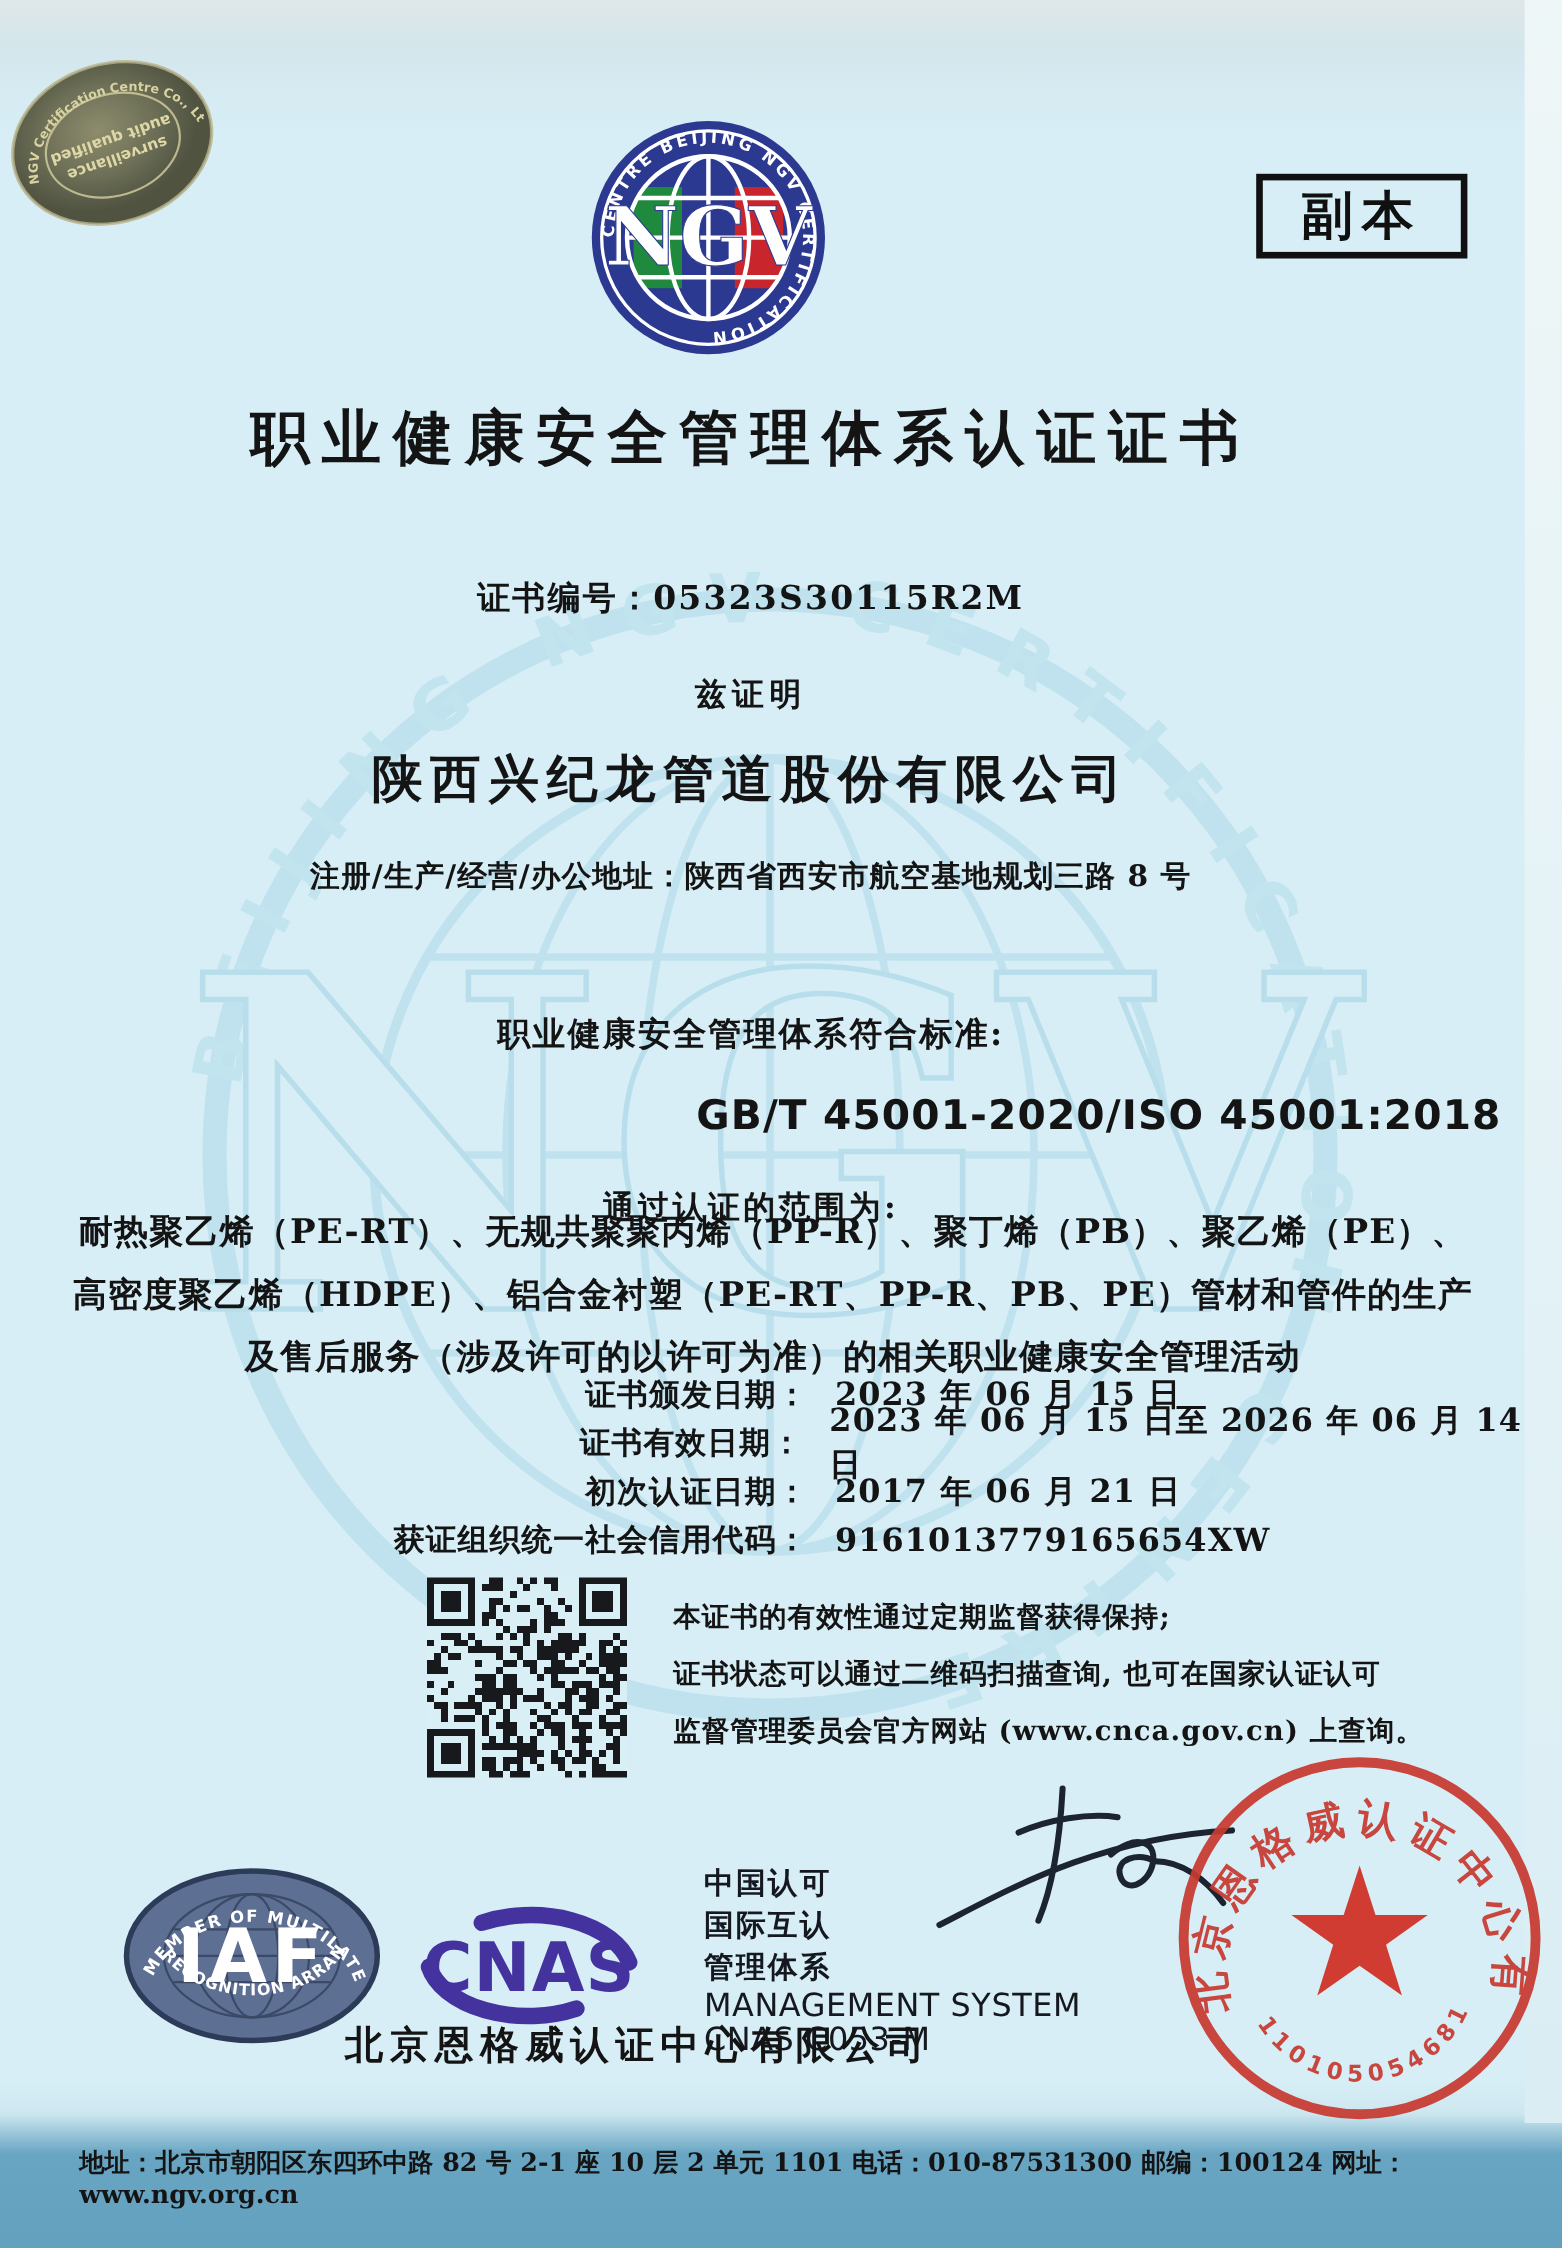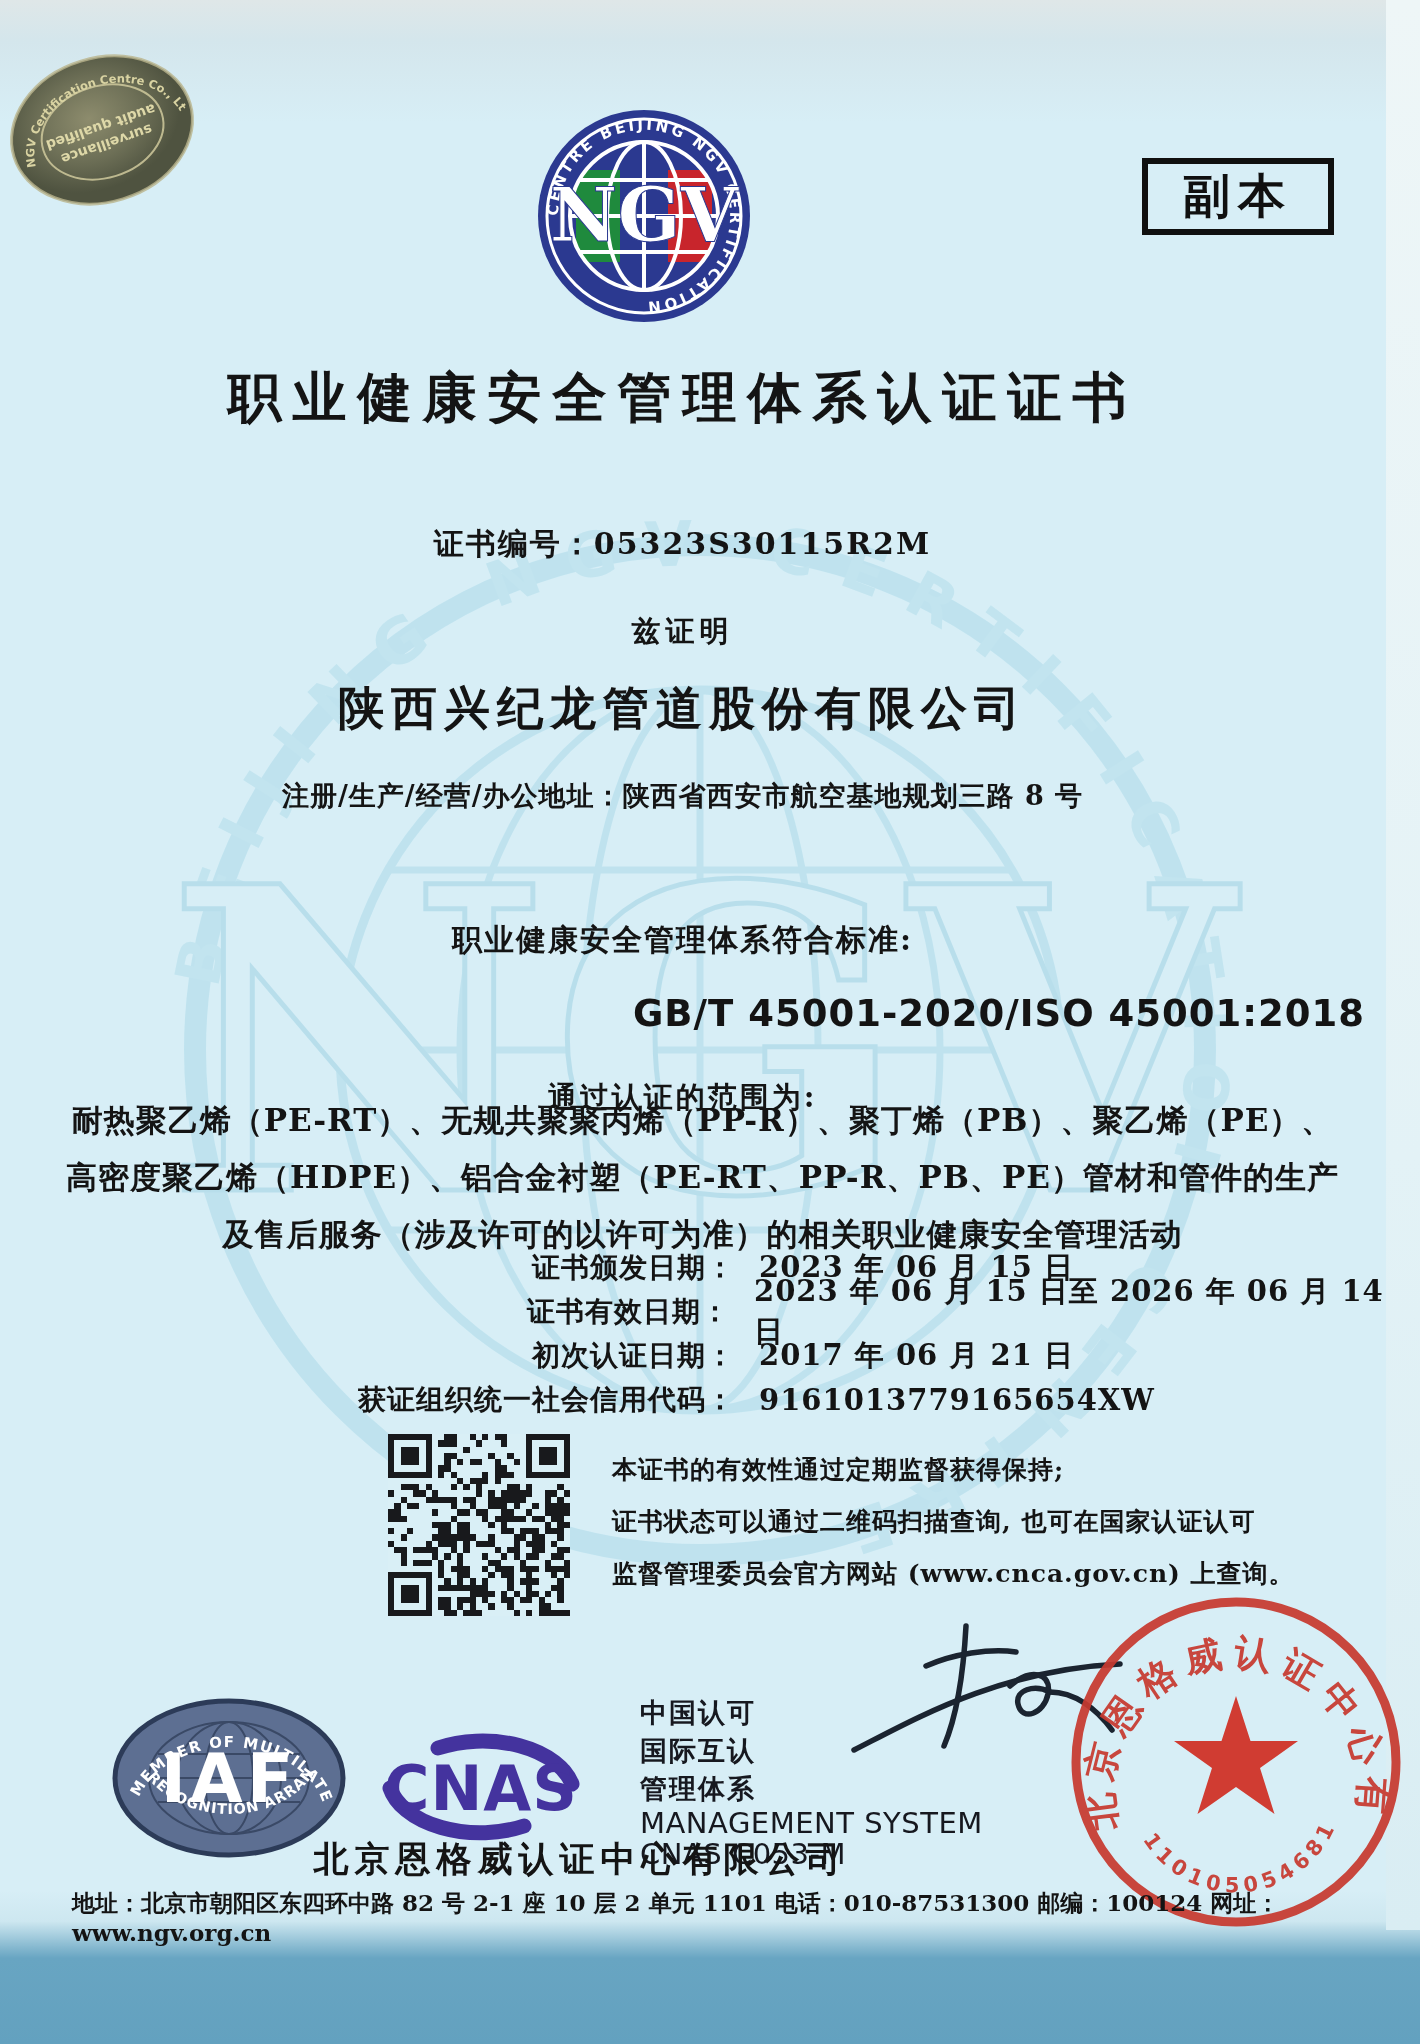--- a/index.html
+++ b/index.html
@@ -53,21 +53,21 @@
   .iaf-logo { left:110px; top:1698px; width:238px; height:160px; }
   .cnas-logo { left:376px; top:1714px; width:210px; height:138px; }
   .accred { left:640px; top:1694px; font-family:"DejaVu Sans","Liberation Sans",sans-serif; color:#16181f; }
   .accred .cn { font-size:27px; font-weight:bold; line-height:38px; letter-spacing:2px; }
   .accred .en { font-size:29px; font-weight:normal; line-height:31px; letter-spacing:.5px; }
 
   .signature { left:838px; top:1608px; width:300px; height:170px; }
   .red-stamp { left:1062px; top:1588px; width:348px; height:348px; opacity:.93; }
 
   .issuer { top:1836px; left:0; right:260px; text-align:center; font-size:35px; font-weight:bold; letter-spacing:6px; }
-  .footer { top:1888px; left:72px; width:1330px; font-size:23px; font-weight:bold; letter-spacing:0; }
+  .footer { top:1951px; left:72px; width:1330px; font-size:23px; font-weight:bold; letter-spacing:0; }
 </style>
 </head>
 <body>
 
 <div class="photo">
   <div class="edge-strip"></div>
 
   <div class="paper">
 
     <svg class="abs watermark" viewBox="0 0 1160 1160">

